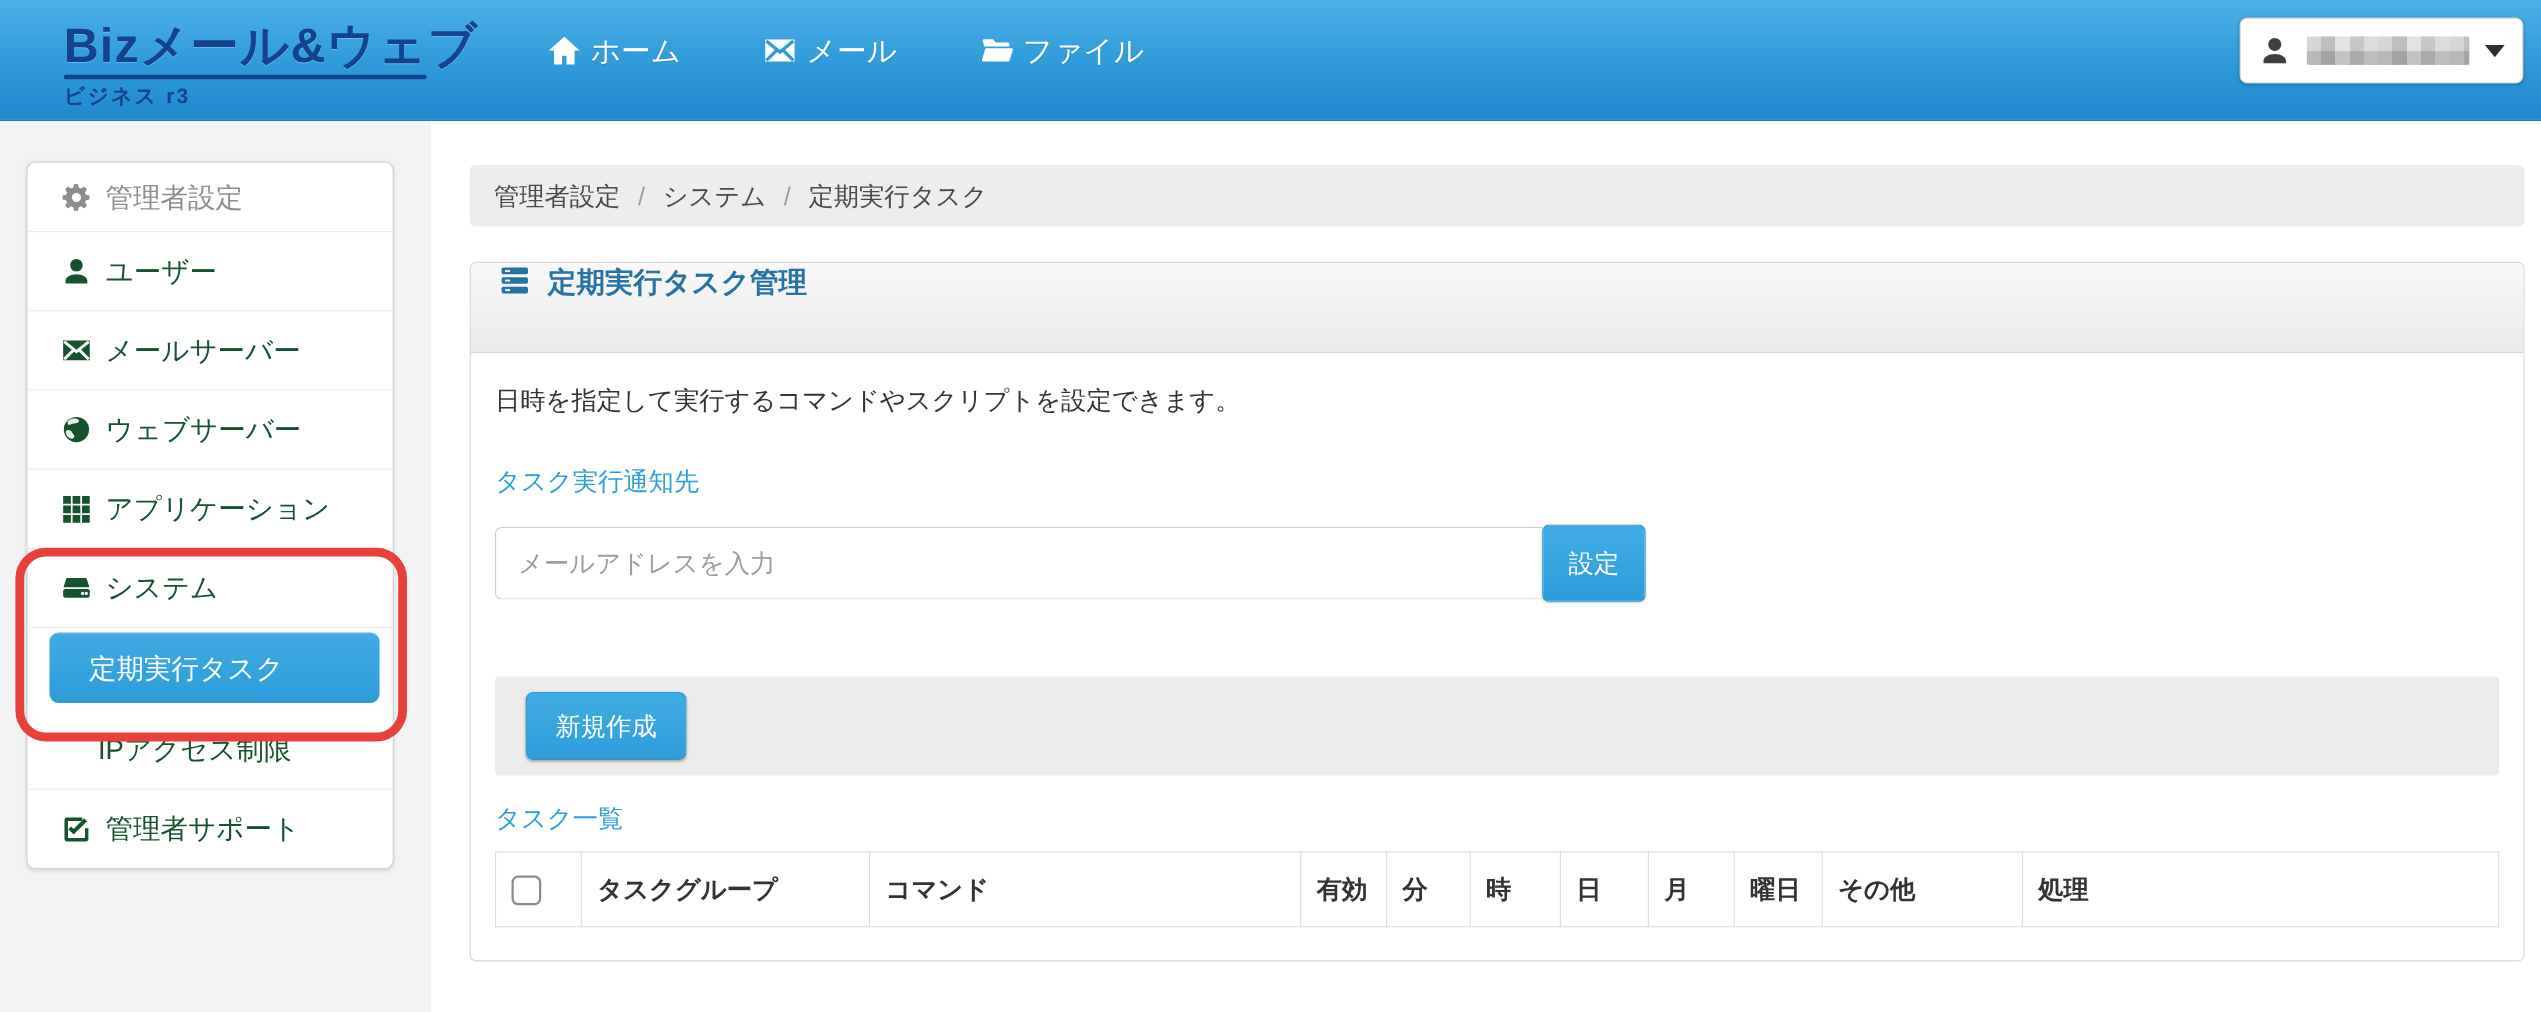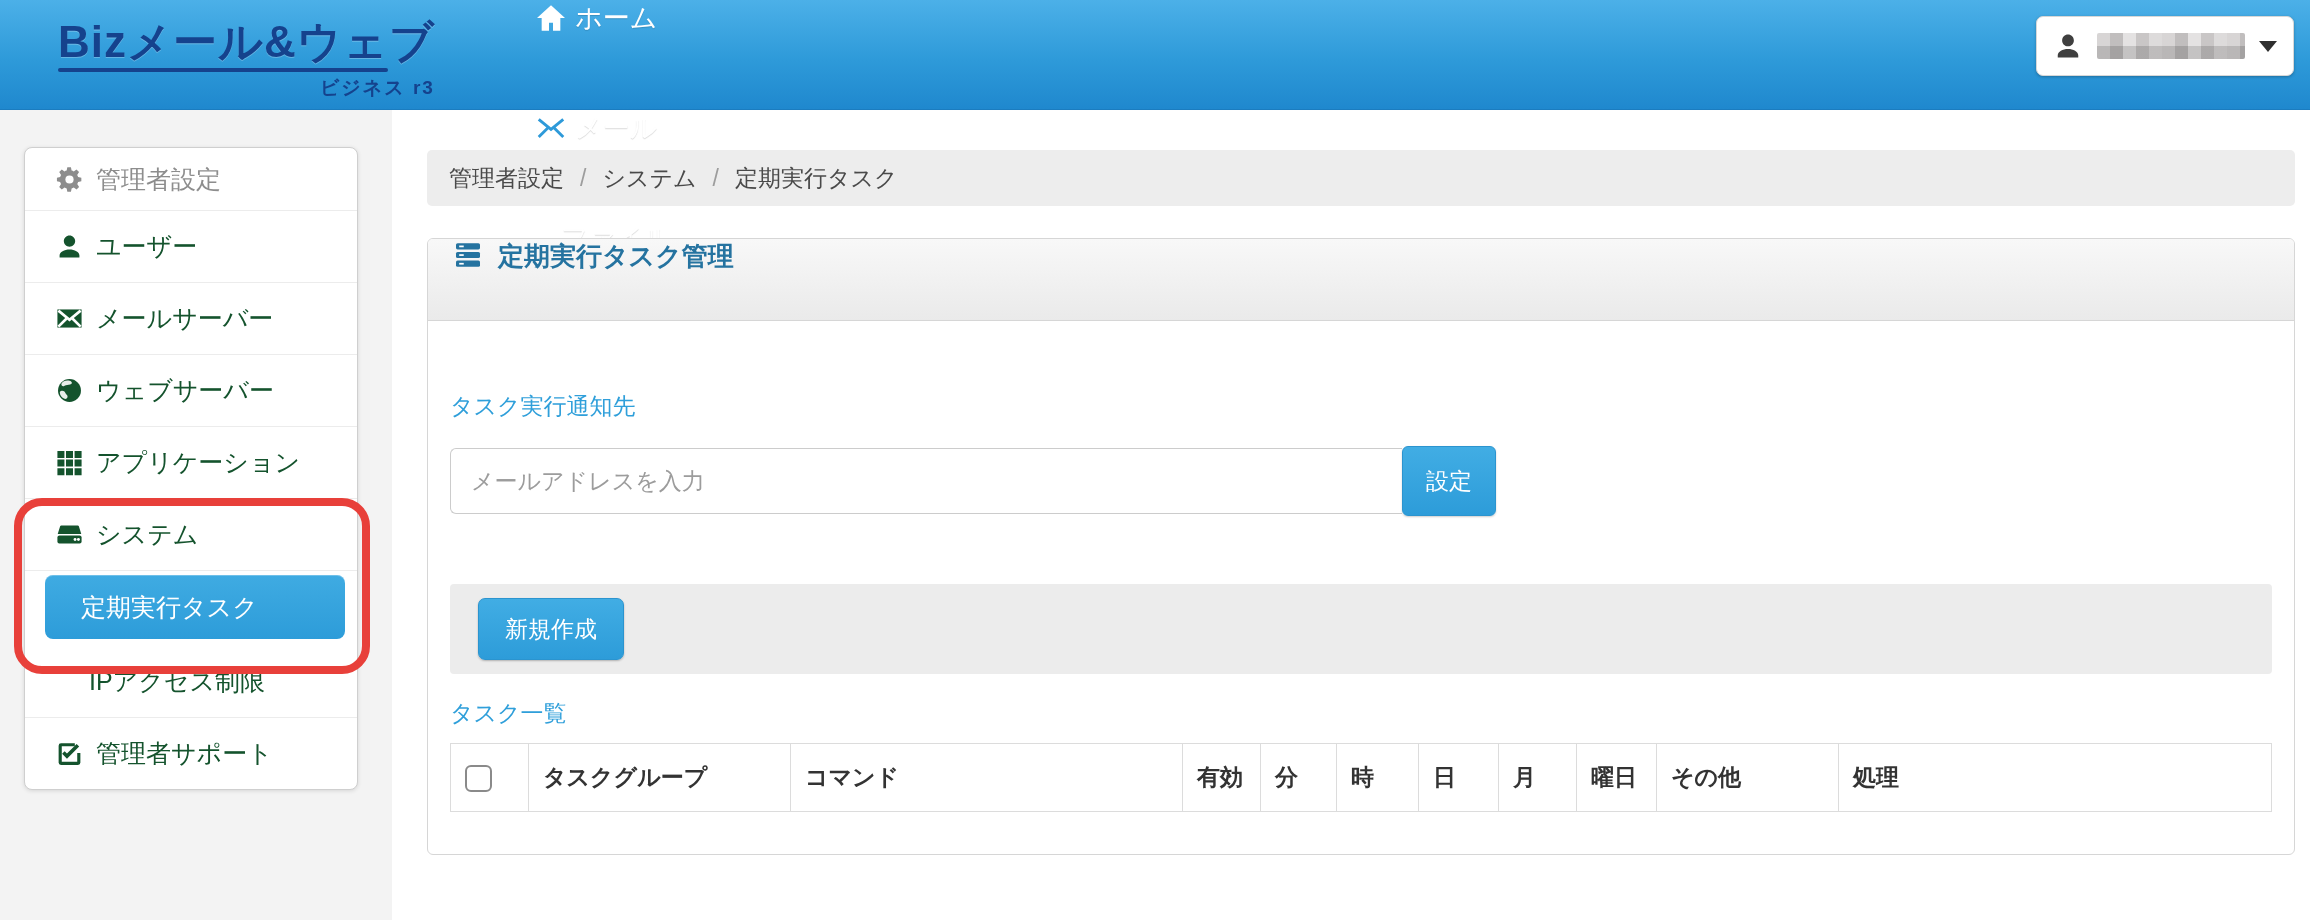--- a/index.html
+++ b/index.html
@@ -3,28 +3,28 @@
 <meta charset="utf-8">
 <style>
   * { margin:0; padding:0; box-sizing:border-box; }
   html,body { background:#ffffff; }
   body { font-family:"Liberation Sans","DejaVu Sans",sans-serif; }
   .app { position:relative; width:2310px; height:920px; background:#ffffff; overflow:hidden; }
 
   
   .topbar { position:absolute; left:0; top:0; width:2310px; height:110px;
             background:linear-gradient(180deg,#4cb0e8 0%,#2e9ad9 55%,#1f88ce 100%);
-            border-bottom:1px solid #1b7cbf;text-align:right; }
+            border-bottom:1px solid #1b7cbf; }
   .brand { position:absolute; left:58px; top:18px; cursor:pointer; }
   .brand-title { font-size:44px; font-weight:800; letter-spacing:1px; color:#15428d;
                  line-height:48px; text-shadow:0 1px 0 rgba(255,255,255,0.25); }
   .brand-rule { height:4px; background:#15428d; margin:2px 0 3px 0; width:330px; border-radius:2px; }
   .brand-sub { font-size:19px; font-weight:800; color:#15428d; letter-spacing:2px; }
 
-  .topnav { position:absolute; left:521px; top:0; height:92px; display:flex; align-items:center; gap:74px;flex-direction:column; }
+  .topnav { position:absolute; left:497px; top:0; height:92px; display:flex; align-items:center; gap:74px; }
   .topnav-item { display:flex; align-items:center; gap:8px; color:#ffffff; font-size:27px;
                  cursor:pointer; text-shadow:0 1px 1px rgba(0,0,0,0.15); }
   .topnav-item svg { width:32px; height:32px; fill:#ffffff; }
 
   .userbtn { position:absolute; right:16px; top:16px; width:258px; height:60px; background:#ffffff;
              border:1px solid #d7d7d7; border-radius:7px; box-shadow:0 1px 3px rgba(0,0,0,0.25);
              display:flex; align-items:center; padding:0 16px; gap:14px; cursor:pointer; }
   .userbtn svg.person { width:30px; height:30px; fill:#3f3f3f; flex:0 0 auto; }
   .user-redacted { width:150px; height:26px; flex:1 1 auto;
       background-image:
@@ -233,20 +233,21 @@
             <rect x="3" y="9.7" width="18" height="4.6" rx="1.2"></rect>
             <rect x="3" y="16.2" width="18" height="4.6" rx="1.2"></rect>
             <rect x="5.4" y="4.9" width="3.4" height="1.3" fill="#ffffff"></rect>
             <rect x="5.4" y="11.4" width="3.4" height="1.3" fill="#ffffff"></rect>
             <rect x="5.4" y="17.9" width="3.4" height="1.3" fill="#ffffff"></rect>
           </svg>
         <span class="panel-title">定期実行タスク管理</span>
       </div>
 
       <div class="panel-body">
+        <div class="desc">日時を指定して実行するコマンドやスクリプトを設定できます。</div>
 
         <span class="blue-label">タスク実行通知先</span>
 
         <div class="notify-group">
           <input class="notify-input" type="text" value="" placeholder="メールアドレスを入力" style="">
           <button class="btn-blue notify-btn">設定</button>
         </div>
 
         <div class="toolbar">
           <button class="btn-blue create-btn">新規作成</button>

